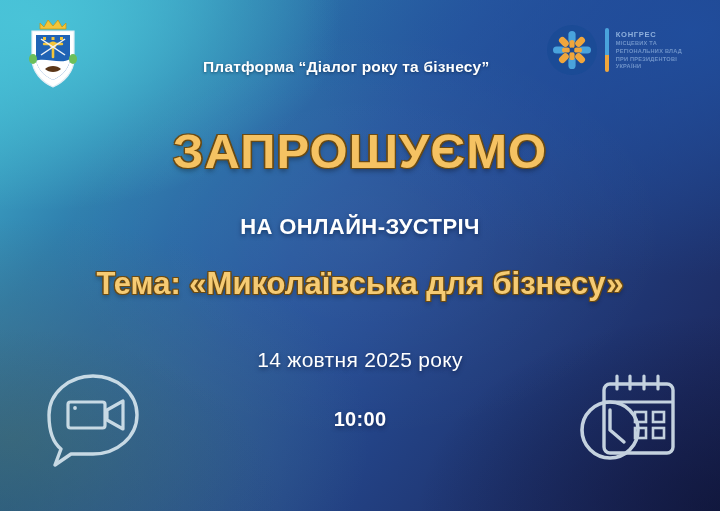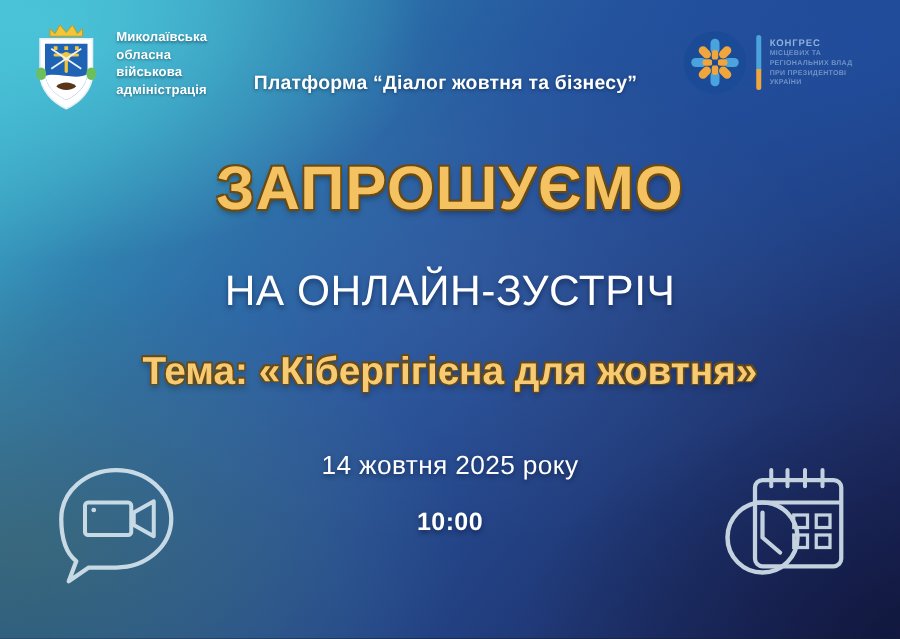--- a/index.html
+++ b/index.html
@@ -143,22 +143,22 @@
        1.4px -1.4px 0 #6b4a12,
       -1.4px  1.4px 0 #6b4a12,
        1.4px  1.4px 0 #6b4a12,
        0 3px 5px rgba(0,0,0,0.35);
     white-space: nowrap;
   }
 
   .meeting-line {
     margin: 0;
     padding-top: 23px;
-    font-size: 34px;
-    font-weight: normal;
+    font-size: 22px;
+    font-weight: bold;
     color: #ffffff;
     letter-spacing: 0.4px;
     text-shadow: 0 2px 4px rgba(0,20,50,0.5);
     white-space: nowrap;
   }
 
   .topic {
     margin: 0 auto;
     padding-top: 24px;
     width: 530px;
@@ -177,21 +177,21 @@
   .date-line {
     margin: 0;
     padding-top: 44px;
     font-size: 21px;
     font-weight: normal;
     color: #ffffff;
     letter-spacing: 0.3px;
     text-shadow: 0 2px 4px rgba(0,15,45,0.5);
   }
   .time-line {
-    margin: 0;
+    margin: 14px;
     padding-top: 22px;
     font-size: 20px;
     font-weight: bold;
     color: #ffffff;
     letter-spacing: 0.3px;
     text-shadow: 0 2px 4px rgba(0,15,45,0.5);
   }
 
   
   .icon-video {
@@ -240,29 +240,23 @@
           <path d="M43 41 L19 25" stroke="#eef3f7" stroke-width="1.5"></path>
 
           <ellipse cx="11" cy="45" rx="4" ry="5" fill="#6cbf5a"></ellipse>
           <ellipse cx="51" cy="45" rx="4" ry="5" fill="#6cbf5a"></ellipse>
 
           <rect x="21" y="23" width="3" height="3" fill="#f3c53a"></rect>
           <rect x="29.5" y="23" width="3" height="3" fill="#f3c53a"></rect>
           <rect x="38" y="23" width="3" height="3" fill="#f3c53a"></rect>
         </svg>
       </span>
-      <div class="oda-text">
-        <div>Миколаївська</div>
-        <div>обласна</div>
-        <div>військова</div>
-        <div>адміністрація</div>
-      </div>
     </div>
 
-    <div class="platform-label">Платформа “Діалог жовтня та бізнесу”</div>
+    <div class="platform-label">Платформа “Діалог року та бізнесу”</div>
 
     <div class="congress-block">
       <span class="congress-mark">
         <svg viewBox="0 0 52 52" width="52" height="52" aria-hidden="true">
           <circle cx="26" cy="26" r="25" fill="#1b4b96"></circle>
           <g transform="translate(26,26)">
             <g>
               <rect x="-3.6" y="-19" width="7.2" height="12" rx="3.6" fill="#4aa3dc"></rect>
               <rect x="-3.6" y="-19" width="7.2" height="12" rx="3.6" fill="#4aa3dc" transform="rotate(90)"></rect>
               <rect x="-3.6" y="-19" width="7.2" height="12" rx="3.6" fill="#4aa3dc" transform="rotate(180)"></rect>
@@ -291,21 +285,21 @@
         <span>РЕГІОНАЛЬНИХ ВЛАД</span>
         <span>ПРИ ПРЕЗИДЕНТОВІ</span>
         <span>УКРАЇНИ</span>
       </div>
     </div>
   </div>
 
   <div class="content">
     <h1 class="invite-title">ЗАПРОШУЄМО</h1>
     <h2 class="meeting-line">НА ОНЛАЙН-ЗУСТРІЧ</h2>
-    <div class="topic">Тема: «Кібергігієна для жовтня»</div>
+    <div class="topic">Тема: «Миколаївська для бізнесу»</div>
     <div class="date-line">14 жовтня 2025 року</div>
     <div class="time-line">10:00</div>
   </div>
 
   <span class="icon-video">
     <svg viewBox="0 0 104 100" width="104" height="100" aria-hidden="true">
       <path d="M52 7 C76 7 96 24 96 46 C96 68 76 85 52 85 L30 85 L14 96 L20 80
                C10 72 8 59 8 46 C8 24 28 7 52 7 Z" fill="none" stroke="#dceaf2" stroke-width="3.4" stroke-linejoin="round"></path>
       <rect x="27" y="33" width="37" height="26" rx="2.5" fill="none" stroke="#dceaf2" stroke-width="3.2"></rect>
       <path d="M66 41 L82 32 L82 60 L66 51 Z" fill="none" stroke="#dceaf2" stroke-width="3.2" stroke-linejoin="round"></path>

